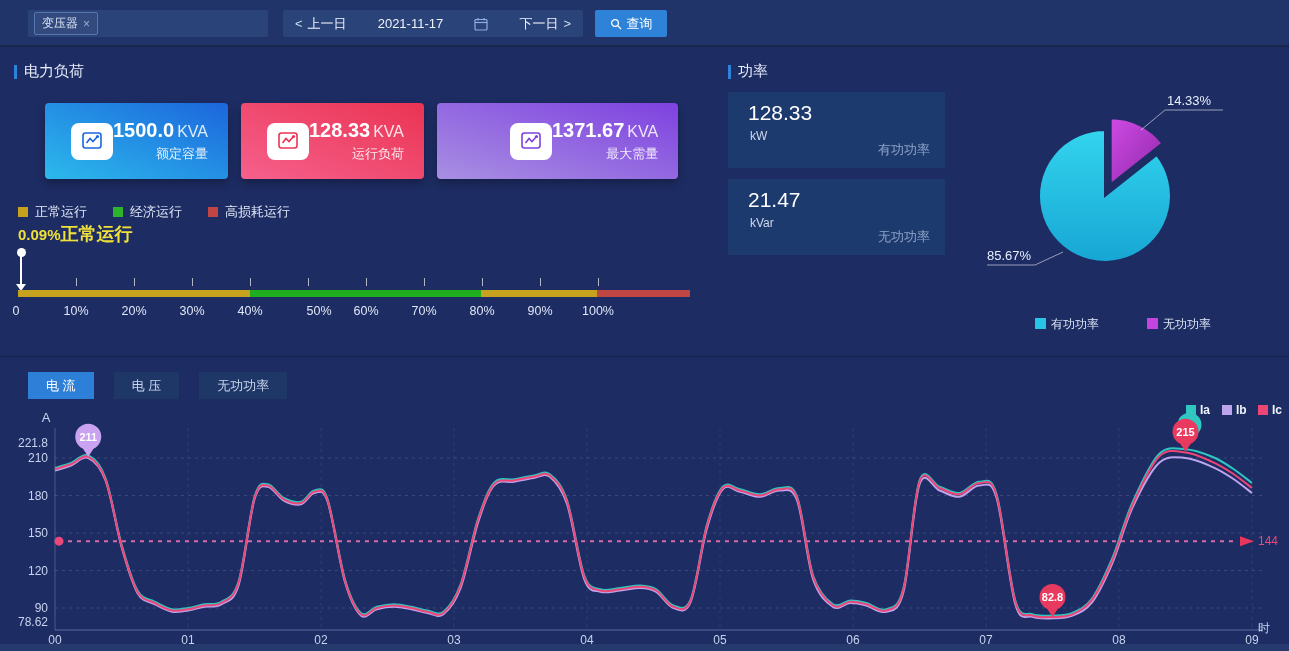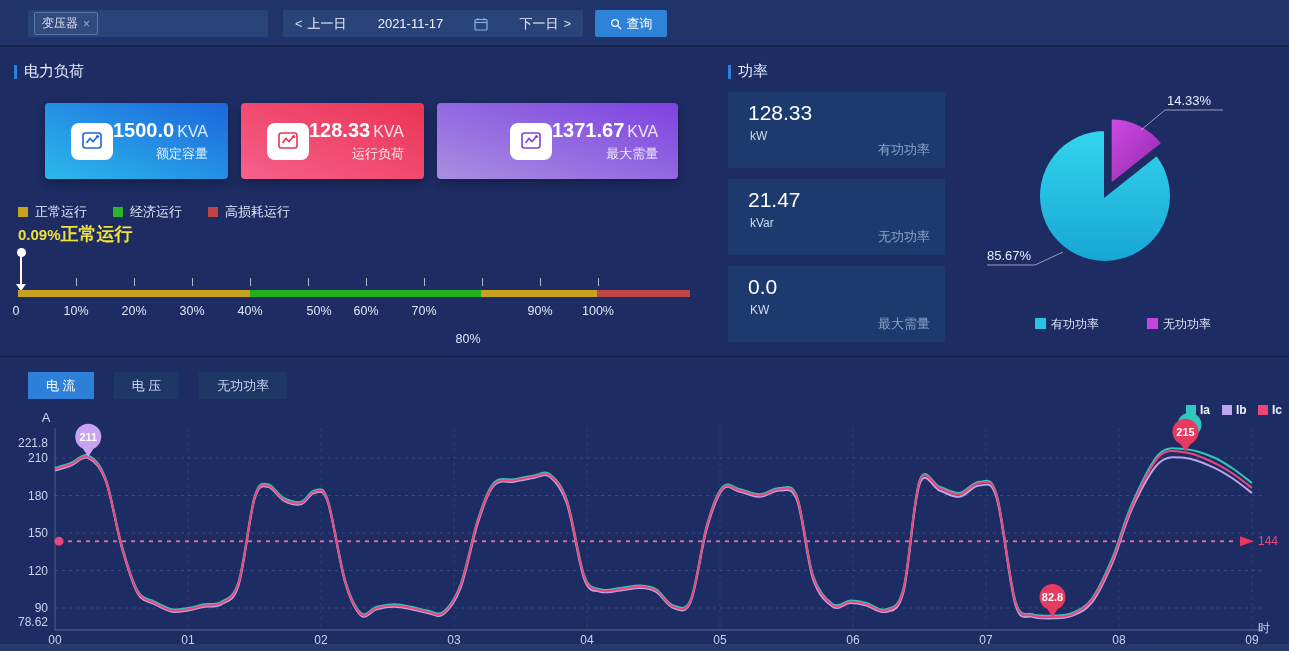--- a/index.html
+++ b/index.html
@@ -193,40 +193,35 @@
     </div>
   <div id="gauge-labels">
       <div class="gauge-lab" style="left: 16px;">0</div>
       <div class="gauge-lab" style="left: 76px;">10%</div>
       <div class="gauge-lab" style="left: 134px;">20%</div>
       <div class="gauge-lab" style="left: 192px;">30%</div>
       <div class="gauge-lab" style="left: 250px;">40%</div>
       <div class="gauge-lab" style="left: 308px; padding-left: 22px;">50%</div>
       <div class="gauge-lab" style="left: 366px;">60%</div>
       <div class="gauge-lab" style="left: 424px;">70%</div>
-      <div class="gauge-lab" style="left: 468px; margin-top: 28px;">80%</div>
+      <div class="gauge-lab" style="left: 482px;">80%</div>
       <div class="gauge-lab" style="left: 540px;">90%</div>
       <div class="gauge-lab" style="left: 598px;">100%</div>
     </div>
 
   <div id="power-cards">
       <div class="power-card">
         <div class="val">128.33</div>
         <div class="unit">kW</div>
         <div class="lbl">有功功率</div>
       </div>
       <div class="power-card">
         <div class="val">21.47</div>
         <div class="unit">kVar</div>
         <div class="lbl">无功功率</div>
-      </div>
-      <div class="power-card">
-        <div class="val">0.0</div>
-        <div class="unit">KW</div>
-        <div class="lbl">最大需量</div>
       </div>
     </div>
 
   <svg id="pie-svg" width="330" height="285" style="position:absolute; left:955px; top:68px;">
       <defs>
         <linearGradient id="gcyan" x1="0" y1="0" x2="0" y2="1">
           <stop offset="0%" stop-color="#33d4ee"></stop>
           <stop offset="100%" stop-color="#17a6d4"></stop>
         </linearGradient>
         <linearGradient id="gmag" x1="0" y1="0" x2="1" y2="1">

